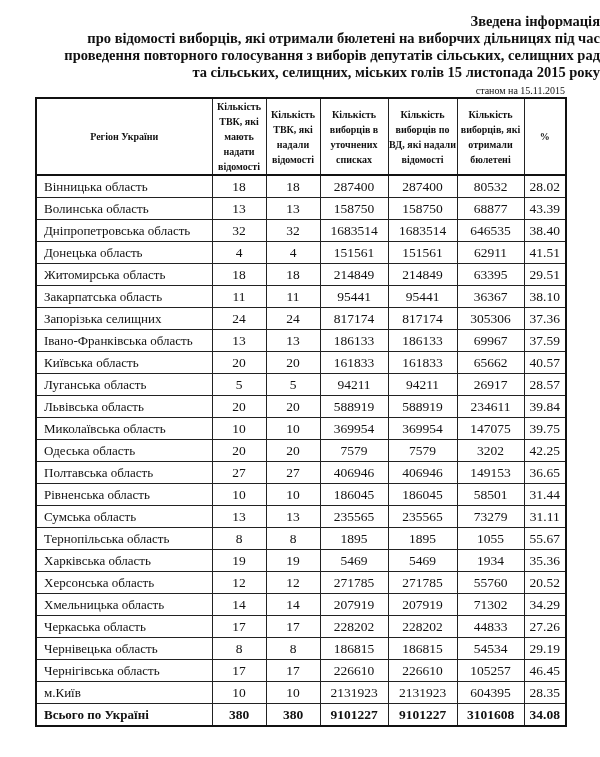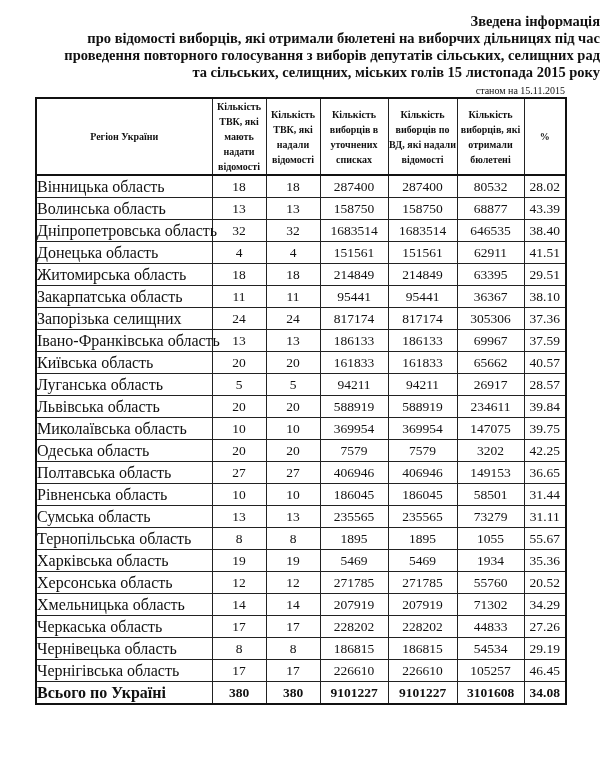--- a/index.html
+++ b/index.html
@@ -6,21 +6,21 @@
   body { width: 600px; height: 757px; overflow: hidden; font-family: "Liberation Serif", "DejaVu Serif", serif; color: #111; }
   .title { text-align: right; font-weight: bold; font-size: 14.5px; line-height: 17px; margin-top: 13px; }
   .title div { white-space: nowrap; }
   .asof { text-align: right; font-size: 10px; width: 565px; margin-top: 4px; line-height: 12px; }
   table { border-collapse: collapse; margin-left: 35px; width: 530px; table-layout: fixed; }
   th, td { border: 1px solid #222; padding: 0; }
   table { border: 2px solid #111; }
   th { font-weight: bold; font-size: 10px; line-height: 15px; text-align: center; vertical-align: middle; height: 60px; }
   thead tr { border-bottom: 2px solid #111; }
   td { font-size: 13.5px; height: 21px; line-height: 21px; text-align: center; white-space: nowrap; }
-  td.region { text-align: left; padding-left: 0; font-size: 16px; font-family: Liberation Serif, serif; }
+  td.region { text-align: left; padding-left: 7px; font-size: 13px; font-family: Liberation Serif, serif; }
   tr.total td { font-weight: bold; }
   col.c-region { width: 176px; }
   col.c1 { width: 54px; }
   col.c2 { width: 54px; }
   col.c3 { width: 68px; }
   col.c4 { width: 69px; }
   col.c5 { width: 67px; }
   col.c6 { width: 42px; }
 </style>
 </head>
@@ -256,20 +256,29 @@
       </tr>
       <tr>
         <td class="region">Чернігівська область</td>
         <td>17</td>
         <td>17</td>
         <td>226610</td>
         <td>226610</td>
         <td>105257</td>
         <td>46.45</td>
       </tr>
+      <tr>
+        <td class="region">м.Київ</td>
+        <td>10</td>
+        <td>10</td>
+        <td>2131923</td>
+        <td>2131923</td>
+        <td>604395</td>
+        <td>28.35</td>
+      </tr>
       <tr class="total">
         <td class="region">Всього по Україні</td>
         <td>380</td>
         <td>380</td>
         <td>9101227</td>
         <td>9101227</td>
         <td>3101608</td>
         <td>34.08</td>
       </tr>
     </tbody>

